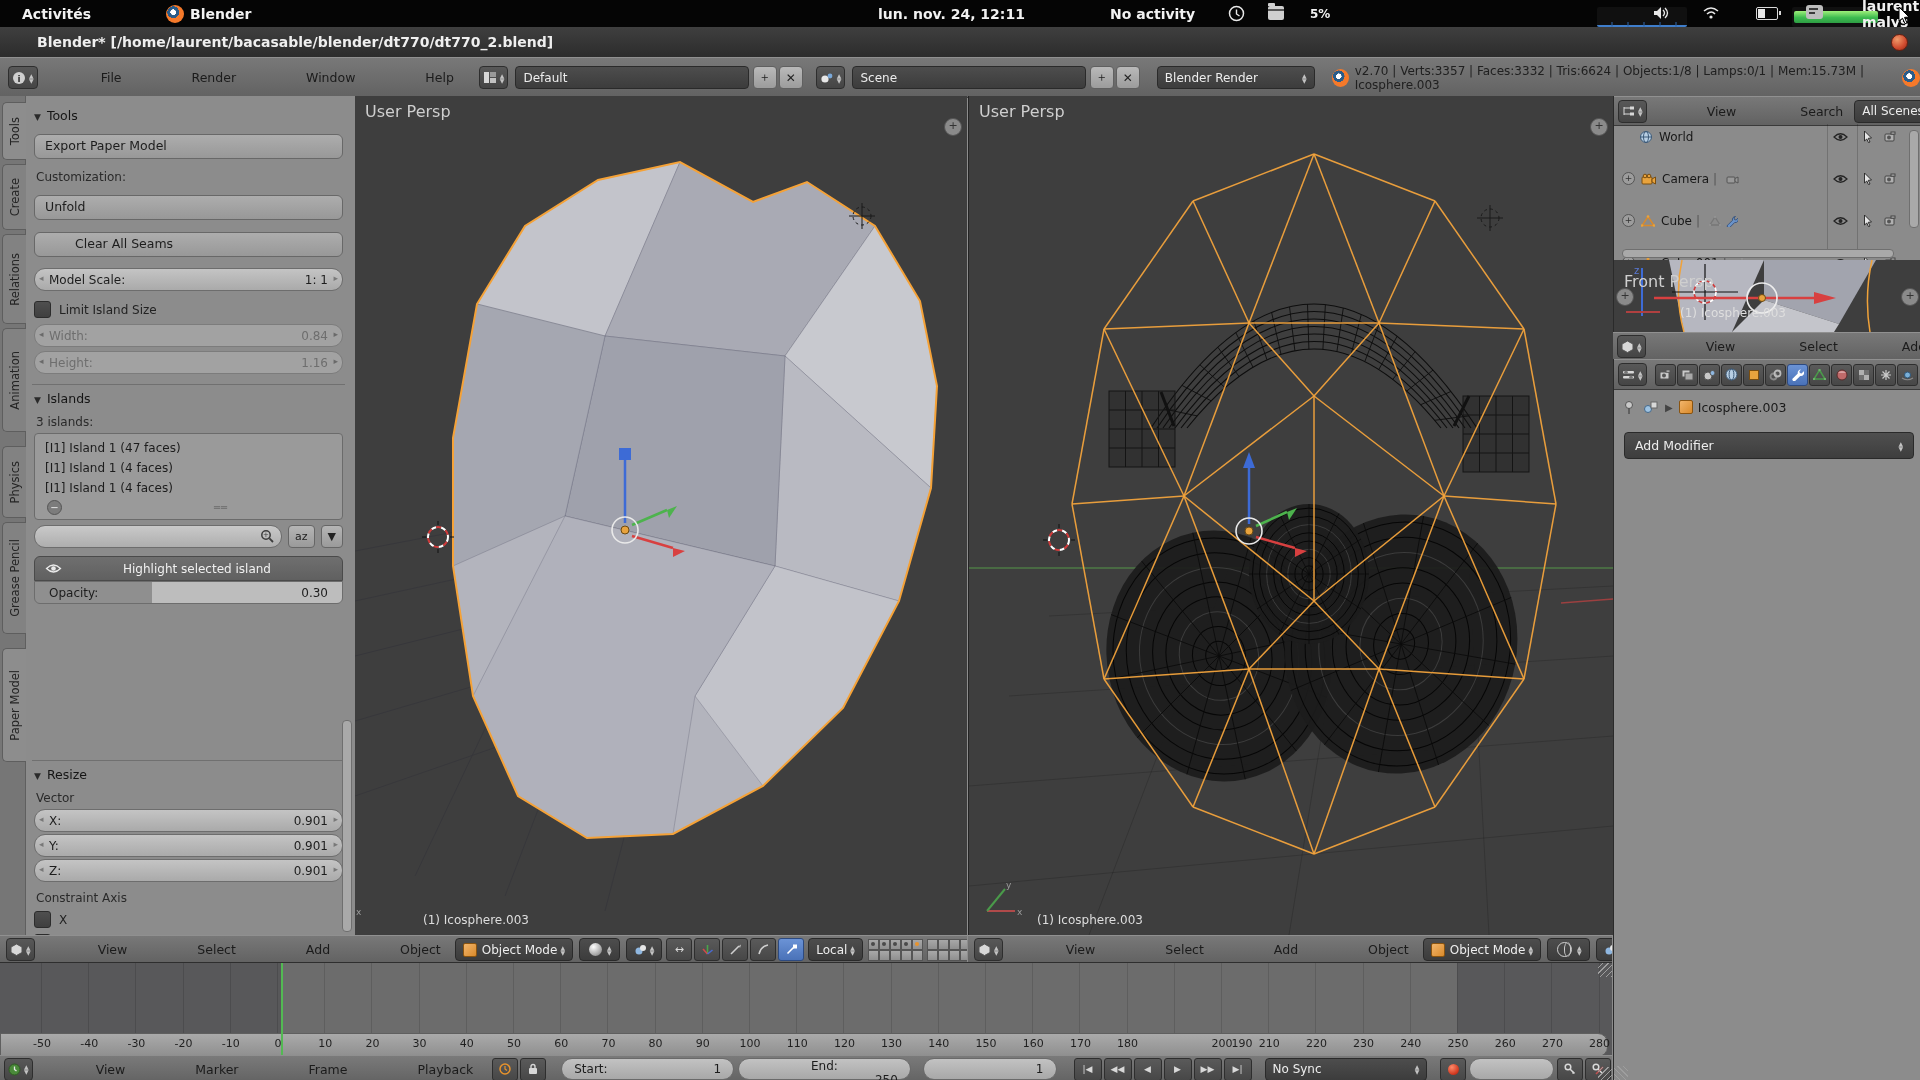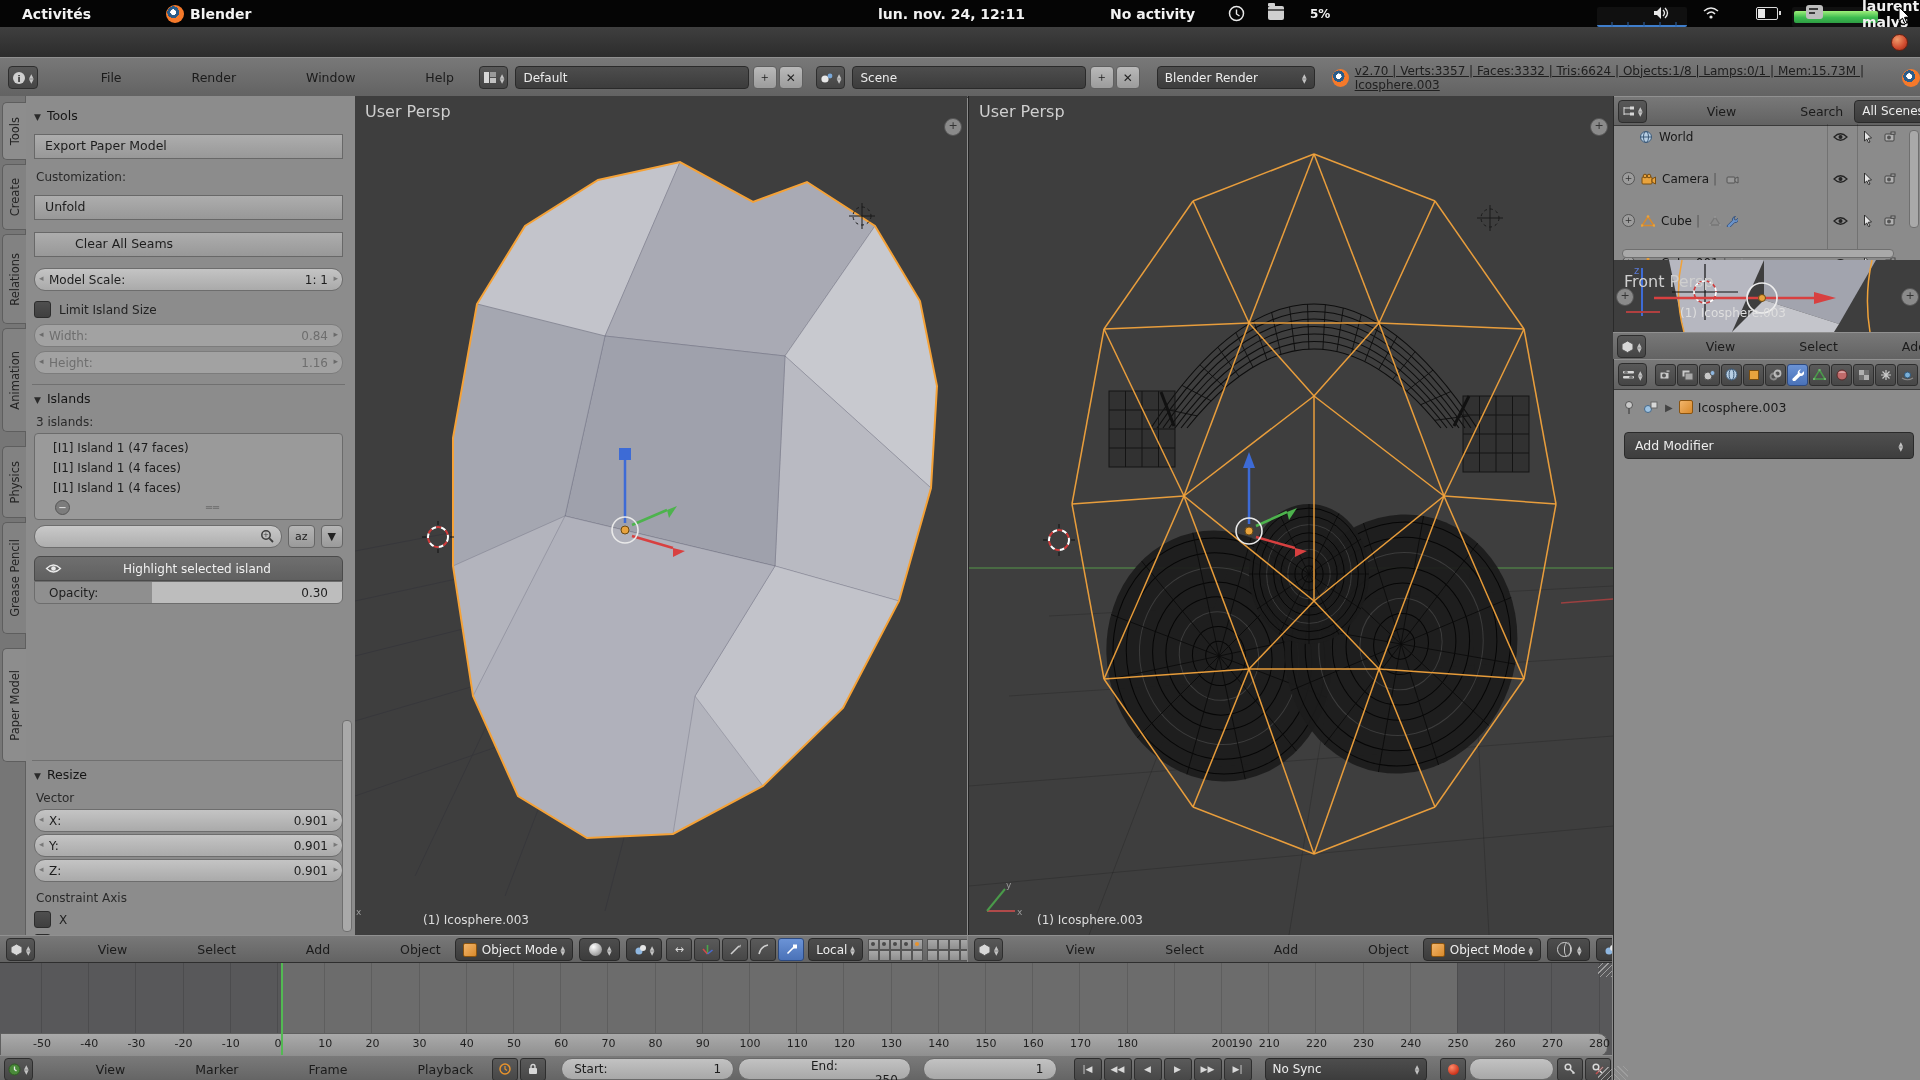--- a/index.html
+++ b/index.html
@@ -49,32 +49,32 @@
   
   .shelf{left:0;top:57px;width:355px;background:#8c8c8c;overflow:hidden;}
   .tabstrip{position:absolute;left:0;top:0;width:25px;height:100%;background:#767676;border-right:1px solid #5f5f5f;}
   .vtab{position:absolute;left:2px;width:23px;background:#828282;border:1px solid #5e5e5e;border-right:none;
         border-radius:5px 0 0 5px;display:flex;align-items:center;justify-content:center;}
   .vtab span{writing-mode:vertical-rl;transform:rotate(180deg);font-size:11.5px;color:#242424;}
   .vtab.active{background:#8d8d8d;}
   .panelwrap{position:absolute;left:26px;top:0;right:0;bottom:0;padding:6px 10px 0 6px;}
   .ptitle{font-size:12.5px;color:#151515;margin:6px 0 8px 2px;}
   .ptitle .tri{font-size:9px;margin-right:6px;color:#2a2a2a;}
-  .btn-wide{display:block;background:linear-gradient(#adadad,#989898);border:1px solid #686868;border-radius:0;
+  .btn-wide{display:block;background:linear-gradient(#adadad,#989898);border:1px solid #686868;border-radius:6px;
             height:23px;line-height:22px;padding:0 10px;font-size:12.5px;color:#1d1d1d;margin:11px 2px;}
   .plabel{font-size:12px;color:#2a2a2a;margin:9px 2px 4px 4px;}
   .slider{position:relative;display:flex;align-items:center;background:linear-gradient(#c4c4c4,#aaaaaa);
           border:1px solid #6d6d6d;border-radius:11px;height:21px;padding:0 14px;font-size:12px;color:#1d1d1d;margin:4px 2px;}
   .slider .val{margin-left:auto;}
   .slider.dis{background:#a2a2a2;color:#6e6e6e;border-color:#7c7c7c;}
   .slider .ar{position:absolute;top:4px;font-size:9px;color:rgba(0,0,0,.35);}
   .chkrow{display:flex;align-items:center;margin:6px 2px;font-size:12px;color:#222;}
   .chk{width:15px;height:15px;border-radius:3px;background:linear-gradient(#4f4f4f,#3f3f3f);
        border:1px solid #2c2c2c;margin-right:8px;display:flex;align-items:center;justify-content:center;color:#f0f0f0;font-size:11px;}
-  .listbox{background:#9a9a9a;border:1px solid #6b6b6b;border-radius:4px;padding:4px 8px 2px;margin:4px 2px;}
+  .listbox{background:#9a9a9a;border:1px solid #6b6b6b;border-radius:4px;padding:4px 0 2px;margin:4px 2px;}
   .lrow{font-size:12px;color:#1c1c1c;padding:3px 10px;}
   .minus-ico{display:inline-flex;width:13px;height:13px;border-radius:50%;background:#7c7c7c;border:1px solid #555;
              color:#eee;align-items:center;justify-content:center;font-size:10px;margin-left:8px;}
   .grip{color:#6a6a6a;letter-spacing:1px;font-size:10px;}
   .searchrow{display:flex;align-items:center;margin:5px 2px;}
   .sfield{flex:1;height:21px;border-radius:11px;background:linear-gradient(#c9c9c9,#aeaeae);border:1px solid #6d6d6d;
           display:flex;align-items:center;justify-content:flex-end;padding:0 6px;}
   .azbtn{display:inline-flex;align-items:center;background:linear-gradient(#b5b5b5,#9a9a9a);border:1px solid #666;
          border-radius:4px;height:21px;padding:0 6px;margin-left:6px;font-size:11px;color:#222;}
   .hl-bar{display:flex;align-items:center;background:linear-gradient(#6f6f6f,#606060);border:1px solid #4a4a4a;
@@ -178,20 +178,21 @@
   </div>
   <div class="sys-item" style="position:absolute;left:1824px;margin-left:28px;">
         <span>laurent malys</span>
       </div>
   <svg class="abs" style="left:1898px;top:6px;" width="14" height="18">
         <path d="M1 1 L11 11 L6.5 11.4 L9 17 L7 17.8 L4.6 12.3 L1 15 Z" fill="#fff" stroke="#000" stroke-width="1"></path>
       </svg>
 </div>
 
 <div class="abs titlebar">
+  <span style="padding-left:37px;">Blender* [/home/laurent/bacasable/blender/dt770/dt770_2.blend]</span>
   <span class="closebtn"></span>
 </div>
 
 <div class="abs hdr" style="left:0;top:57px;width:1920px;height:39px;">
   <span class="ebtn" style="margin-left:8px;">
     <svg width="14" height="14">
           <circle cx="7" cy="7" r="6" fill="#cfcfcf"></circle>
           <text x="7" y="10.5" font-size="9" text-anchor="middle" fill="#333" font-weight="bold">i</text>
         </svg>
     <span class="updn">
@@ -235,21 +236,21 @@
   <span class="litebtn">＋</span>
   <span class="litebtn">✕</span>
   <span class="dd" style="width:150px;margin-left:16px;justify-content:space-between;">
     <span>Blender Render</span>
         <span class="updn">
           <span>▲</span>
           <span>▼</span>
         </span>
   </span>
   <span class="blogo" style="margin-left:14px;"></span>
-  <span style="margin-left:0;font-size:12px;color:#202020;text-decoration:underline;">v2.70 | Verts:3357 | Faces:3332 | Tris:6624 | Objects:1/8 | Lamps:0/1 | Mem:15.73M | Icosphere.003</span>
+  <span style="margin-left:0;font-size:12px;color:#202020;">v2.70 | Verts:3357 | Faces:3332 | Tris:6624 | Objects:1/8 | Lamps:0/1 | Mem:15.73M | Icosphere.003</span>
   <span class="blogo" style="position:absolute;right:-6px;"></span>
 </div>
 
 <div class="abs vpcanvas" style="left:0;top:96px;width:967px;height:839px;">
   <svg class="abs" style="left:355px;top:0;" width="612" height="839">
 
     <g stroke="#34343a" stroke-width="1" opacity="0.65">
       <line x1="0" y1="455" x2="330" y2="392"></line>
           <line x1="0" y1="505" x2="345" y2="430"></line>
       <line x1="0" y1="560" x2="360" y2="470"></line>

